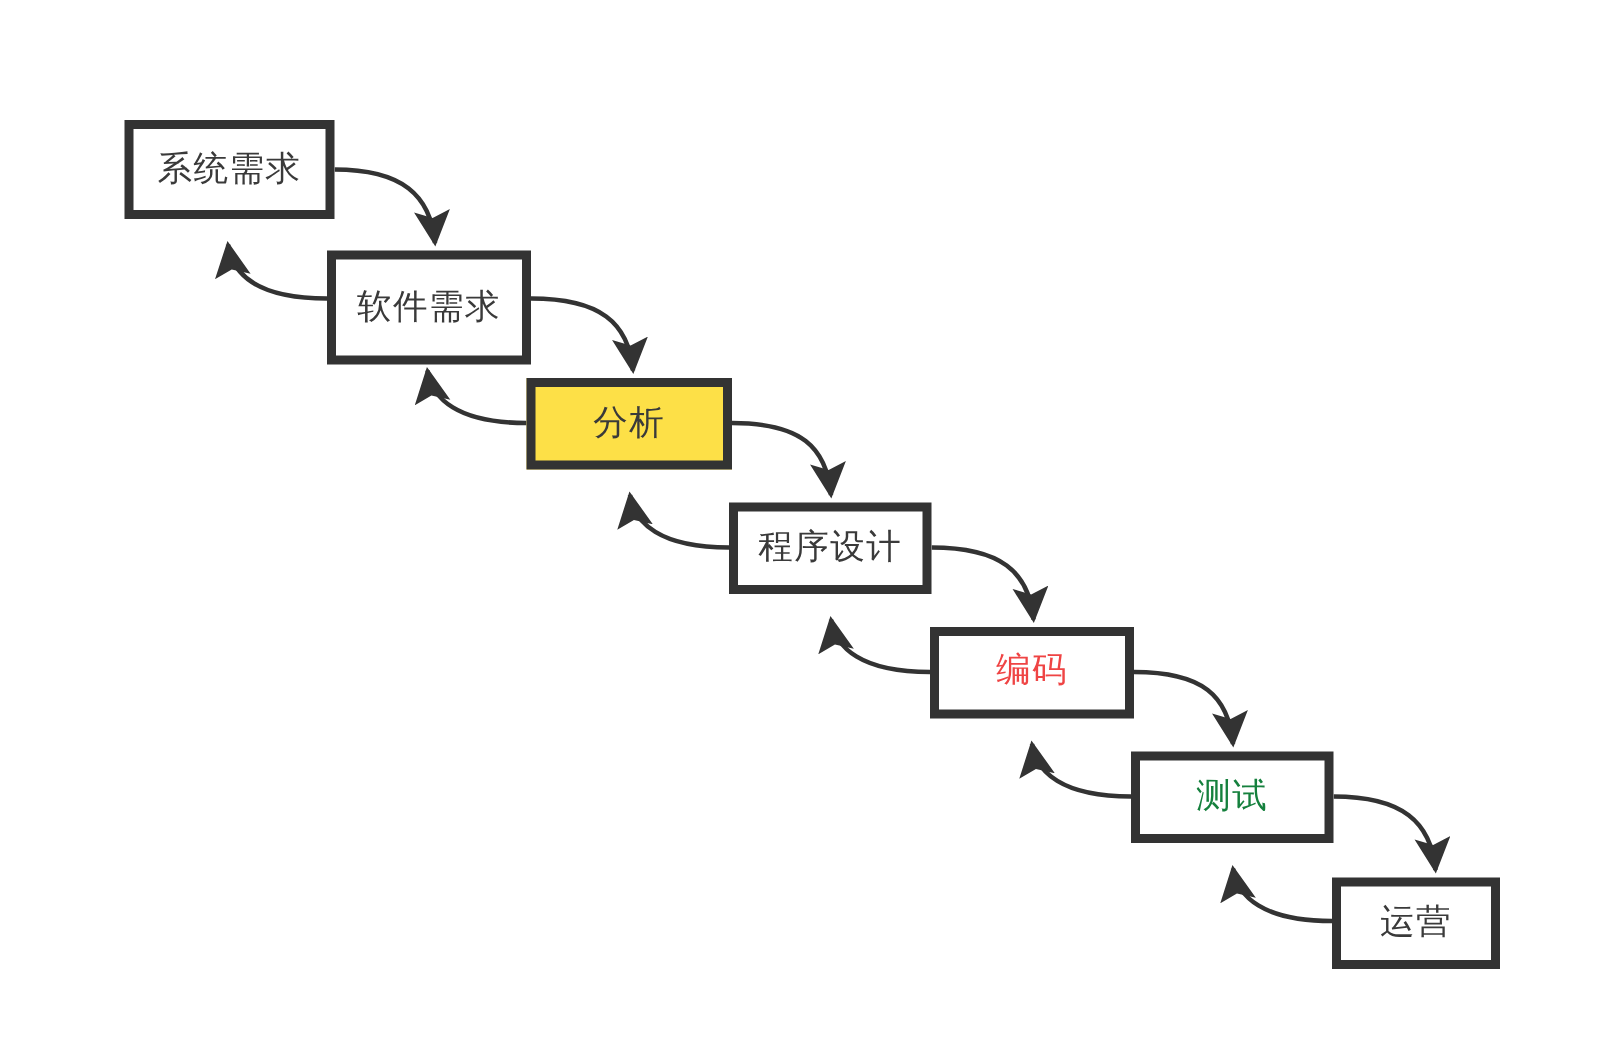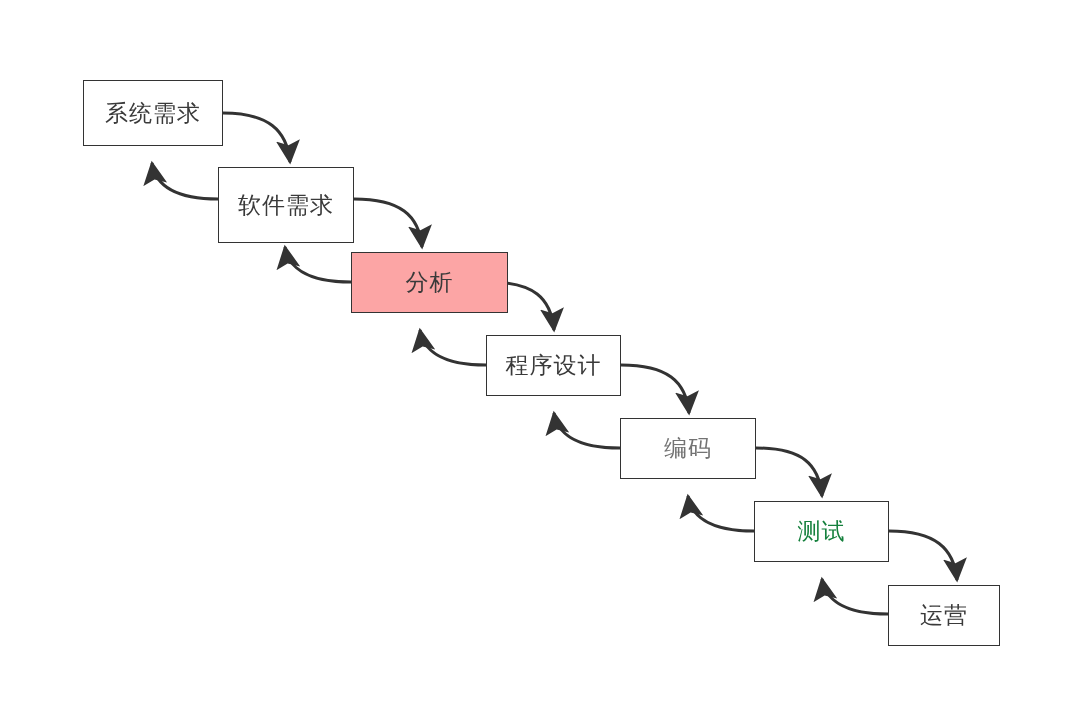--- a/index.html
+++ b/index.html
@@ -20,21 +20,21 @@
     left: 0;
     top: 0;
     width: 1080px;
     height: 704px;
     pointer-events: none;
   }
   .stage-box {
     position: absolute;
     box-sizing: border-box;
     background: #ffffff;
-    border: 1px solid #14b8a6;
+    border: 6px solid #14b8a6;
     display: flex;
     align-items: center;
     justify-content: center;
     z-index: 2;
   }
   .stage-label {
     font-size: 23px;
     color: #3a3a3a;
     letter-spacing: 1px;
     line-height: 1;
@@ -71,28 +71,28 @@
       </g>
   </svg>
 
   <div id="stage-layer">
       <div class="stage-box" style="left: 83px; top: 80px; width: 140px; height: 66px; border-color: rgb(51, 51, 51); background: rgb(255, 255, 255);">
         <span class="stage-label" style="color: rgb(58, 58, 58);">系统需求</span>
       </div>
       <div class="stage-box" style="left: 218px; top: 167px; width: 136px; height: 76px; border-color: rgb(51, 51, 51); background: rgb(255, 255, 255);">
         <span class="stage-label" style="color: rgb(58, 58, 58);">软件需求</span>
       </div>
-      <div class="stage-box" style="left: 351px; top: 252px; width: 157px; height: 61px; border-color: rgb(51, 51, 51); background: #fca5a5;">
+      <div class="stage-box" style="left: 351px; top: 252px; width: 137px; height: 61px; border-color: rgb(51, 51, 51); background: #fde047;">
         <span class="stage-label" style="color: rgb(58, 58, 58);">分析</span>
       </div>
       <div class="stage-box" style="left: 486px; top: 335px; width: 135px; height: 61px; border-color: rgb(51, 51, 51); background: rgb(255, 255, 255);">
         <span class="stage-label" style="color: rgb(58, 58, 58);">程序设计</span>
       </div>
       <div class="stage-box" style="left: 620px; top: 418px; width: 136px; height: 61px; border-color: rgb(51, 51, 51); background: rgb(255, 255, 255);">
-        <span class="stage-label" style="color: #737373;">编码</span>
+        <span class="stage-label" style="color: #ef4444; font-family: Liberation Mono, monospace;">编码</span>
       </div>
       <div class="stage-box" style="left: 754px; top: 501px; width: 135px; height: 61px; border-color: rgb(51, 51, 51); background: rgb(255, 255, 255);">
         <span class="stage-label" style="color: #15803d;">测试</span>
       </div>
       <div class="stage-box" style="left: 888px; top: 585px; width: 112px; height: 61px; border-color: rgb(51, 51, 51); background: rgb(255, 255, 255);">
         <span class="stage-label" style="color: rgb(58, 58, 58);">运营</span>
       </div>
     </div>
 
 </div>

